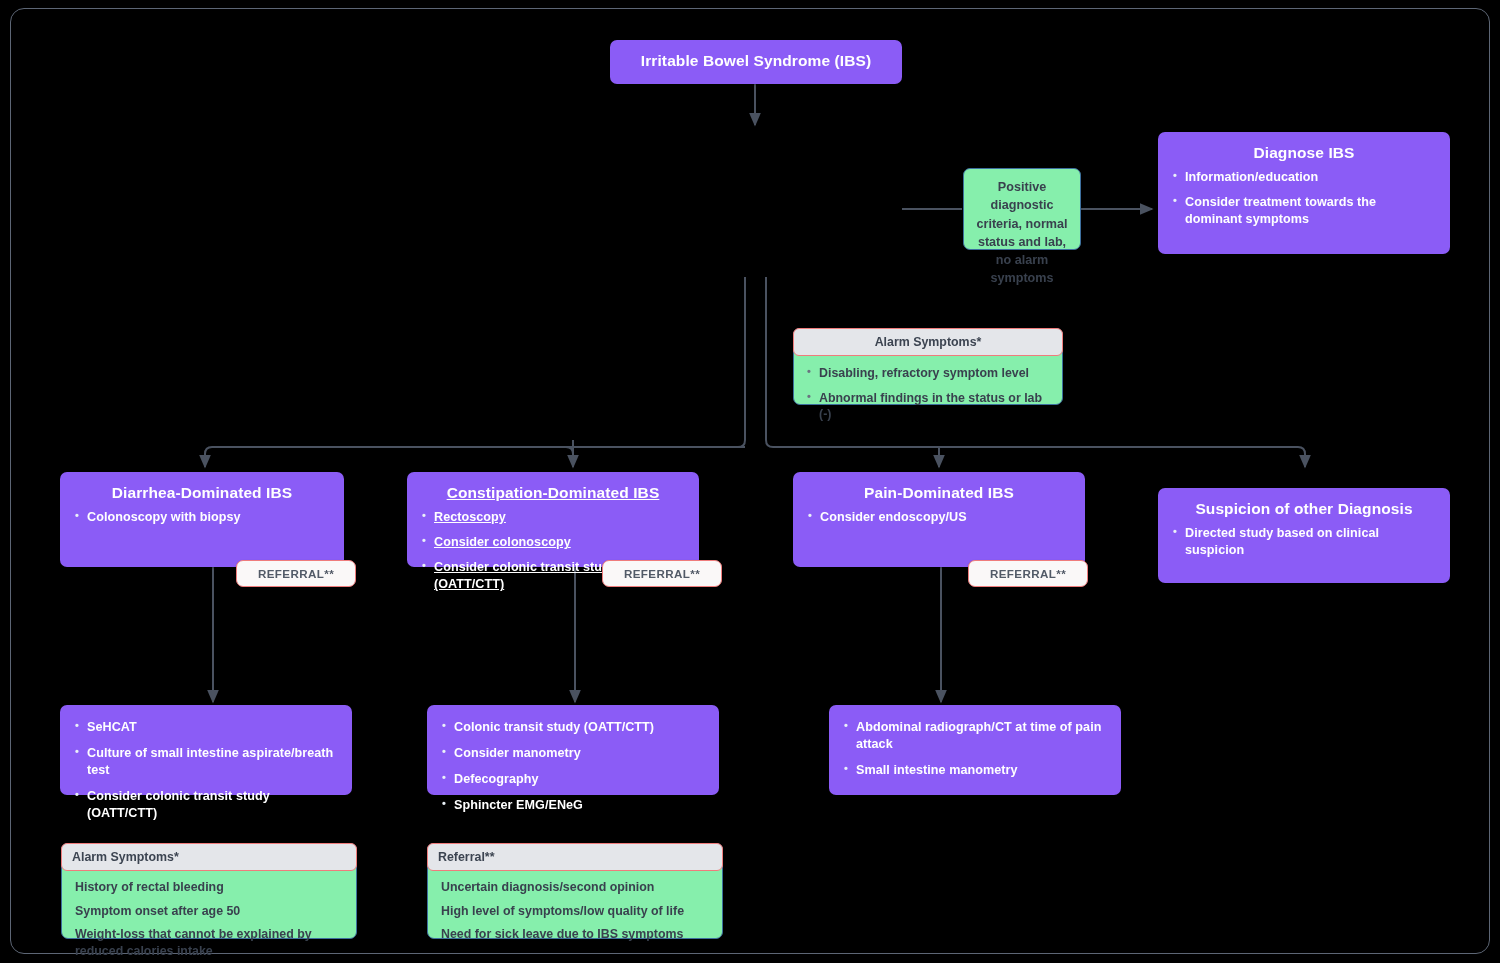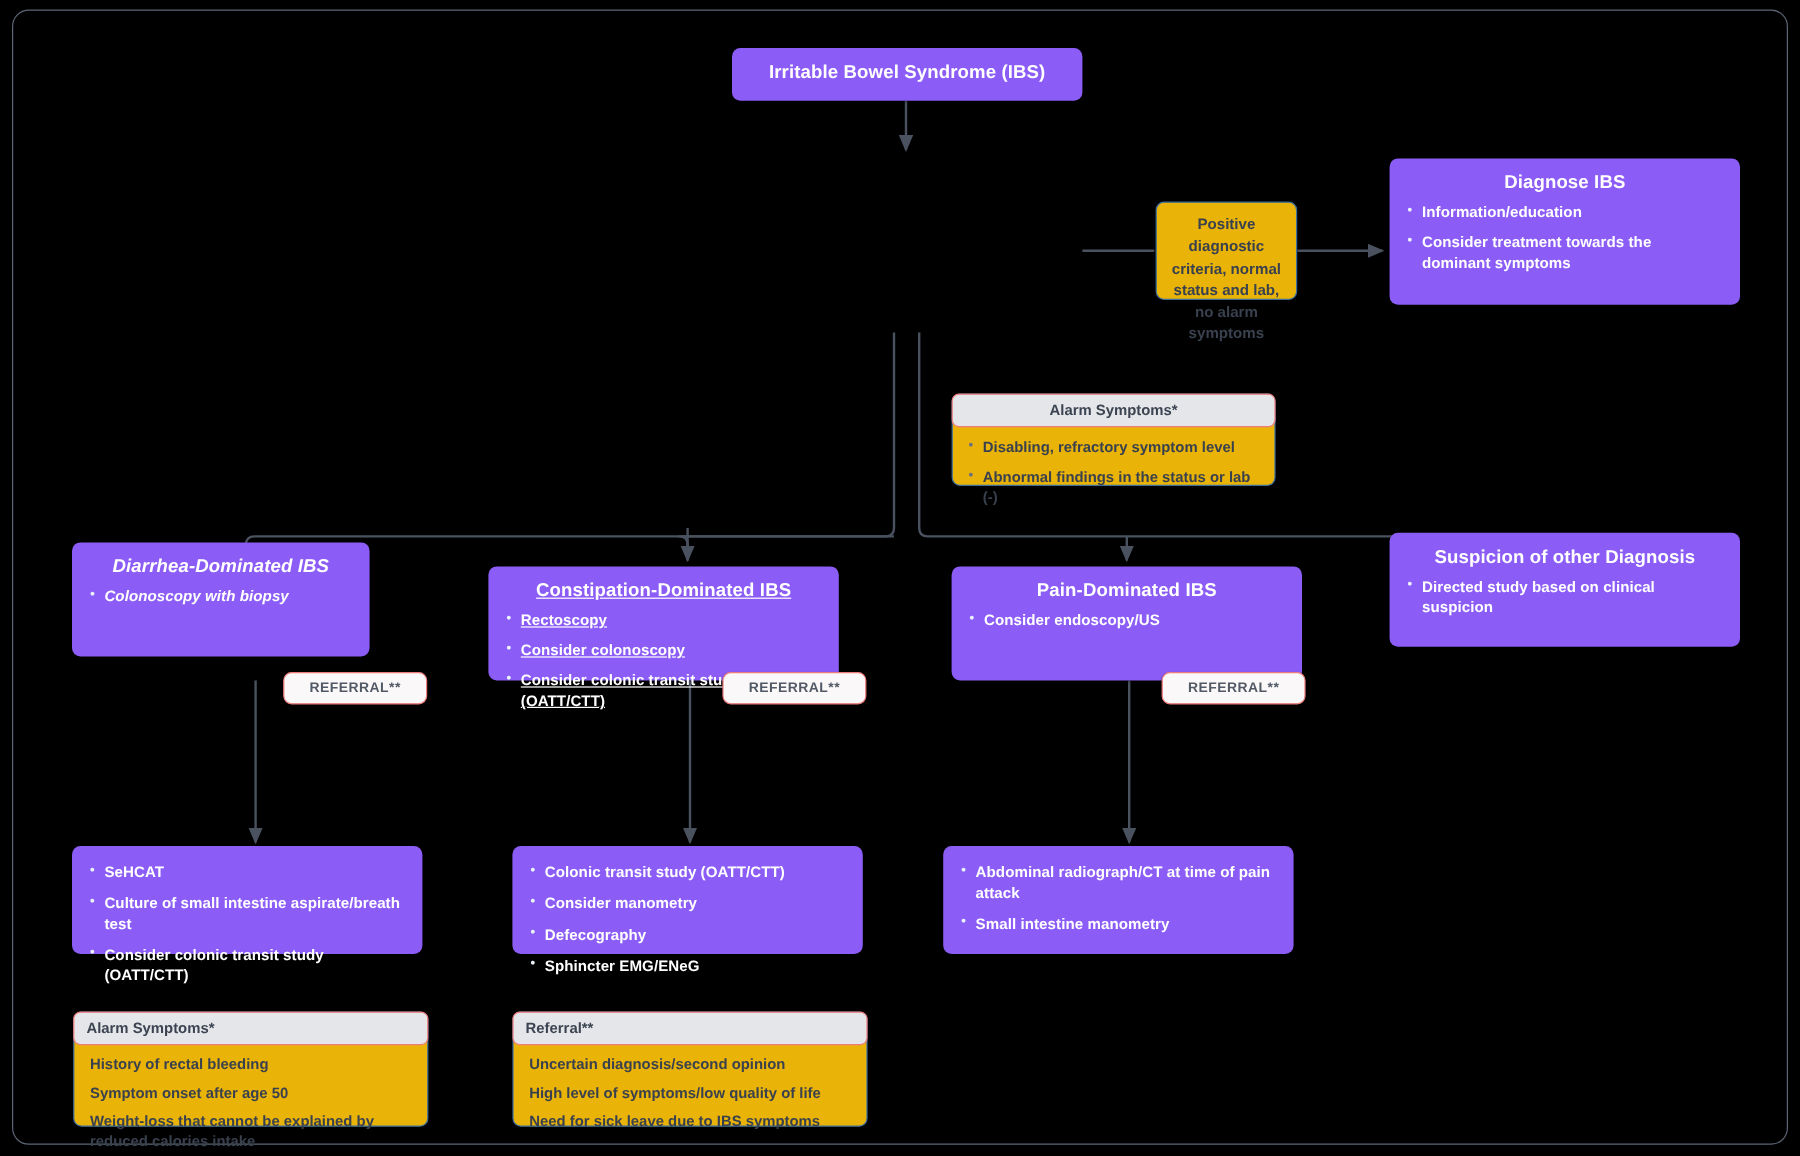--- a/index.html
+++ b/index.html
@@ -32,21 +32,21 @@
   }
   .node ul li:last-child{margin-bottom:0;}
   .node ul li:before{
     content:"\2022";position:absolute;left:1px;top:-1px;font-size:11px;color:#eaf1f8;
   }
   .node.no-title ul li{margin-bottom:9px;}
 
   
   .note{
     position:absolute;box-sizing:border-box;
-    background:#eab308;border:1.6px solid #3d6f9e;border-radius:7px;
+    background:#86efac;border:1.6px solid #3d6f9e;border-radius:7px;
     color:#3c4451;box-shadow:0 1px 2px rgba(0,0,0,.3);
   }
   .note .plain{
     font-size:12.6px;font-weight:bold;line-height:1.45;text-align:center;
     padding:9px 12px;color:#39414e;
   }
   .note .hdr{
     background:#e4e6ea;border:1.5px solid #ef7c7c;border-radius:6px;
     margin:-1px -1px 0 -1px;
     font-size:12.4px;font-weight:bold;text-align:center;padding:6px 8px;color:#3c4451;
@@ -123,21 +123,21 @@
   </div>
 
   <div class="note" style="left:793px;top:328px;width:270px;height:77px;">
     <div class="hdr">Alarm Symptoms*</div>
     <ul>
       <li>Disabling, refractory symptom level</li>
       <li>Abnormal findings in the status or lab (-)</li>
     </ul>
   </div>
 
-  <div class="node" style="left:60px;top:452px;width:248px;height:95px;font-style:italic;">
+  <div class="node" style="left:60px;top:472px;width:284px;height:95px;">
     <div class="title">Diarrhea-Dominated IBS</div>
     <ul>
       <li>Colonoscopy with biopsy</li>
     </ul>
   </div>
 
   <div class="node" style="left:407px;top:472px;width:292px;height:95px;text-decoration:underline;">
     <div class="title">Constipation-Dominated IBS</div>
     <ul>
       <li>Rectoscopy</li>
@@ -146,21 +146,21 @@
     </ul>
   </div>
 
   <div class="node" style="left:793px;top:472px;width:292px;height:95px;">
     <div class="title">Pain-Dominated IBS</div>
     <ul>
       <li>Consider endoscopy/US</li>
     </ul>
   </div>
 
-  <div class="node" style="left:1158px;top:444px;width:292px;height:95px;">
+  <div class="node" style="left:1158px;top:488px;width:292px;height:95px;">
     <div class="title">Suspicion of other Diagnosis</div>
     <ul>
       <li>Directed study based on clinical suspicion</li>
     </ul>
   </div>
 
   <div class="badge" style="left:236px;top:560px;width:120px;">REFERRAL**</div>
   <div class="badge" style="left:602px;top:560px;width:120px;">REFERRAL**</div>
   <div class="badge" style="left:968px;top:560px;width:120px;">REFERRAL**</div>
 
@@ -174,21 +174,21 @@
 
   <div class="node no-title" style="left:427px;top:705px;width:292px;height:90px;padding-top:14px;">
     <ul>
       <li>Colonic transit study (OATT/CTT)</li>
       <li>Consider manometry</li>
       <li>Defecography</li>
       <li>Sphincter EMG/ENeG</li>
     </ul>
   </div>
 
-  <div class="node no-title" style="left:786px;top:705px;width:292px;height:90px;padding-top:14px;">
+  <div class="node no-title" style="left:829px;top:705px;width:292px;height:90px;padding-top:14px;">
     <ul>
       <li>Abdominal radiograph/CT at time of pain attack</li>
       <li>Small intestine manometry</li>
     </ul>
   </div>
 
   <div class="note" style="left:61px;top:843px;width:296px;height:96px;">
     <div class="hdr left">Alarm Symptoms*</div>
     <ul class="plainlist">
       <li>History of rectal bleeding</li>

